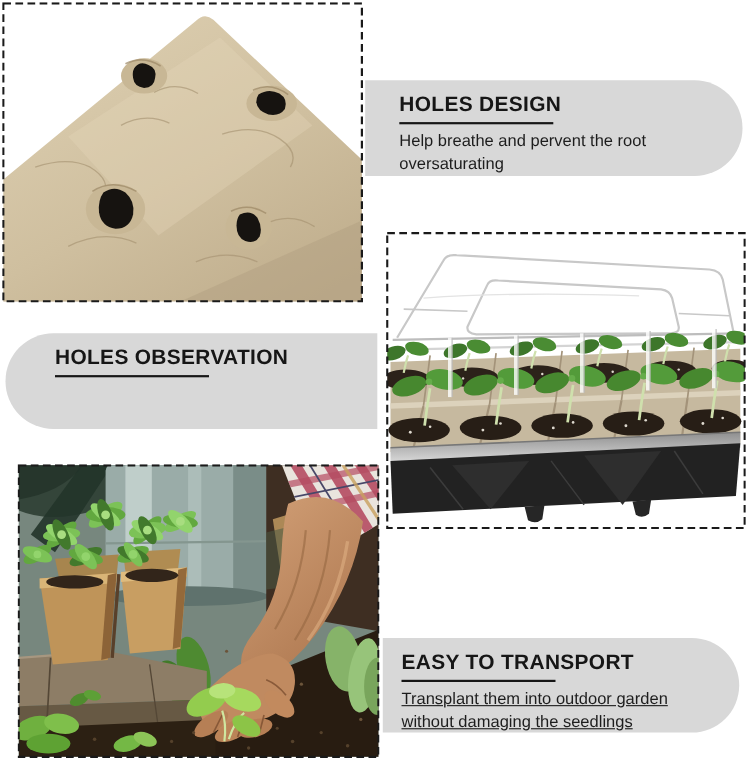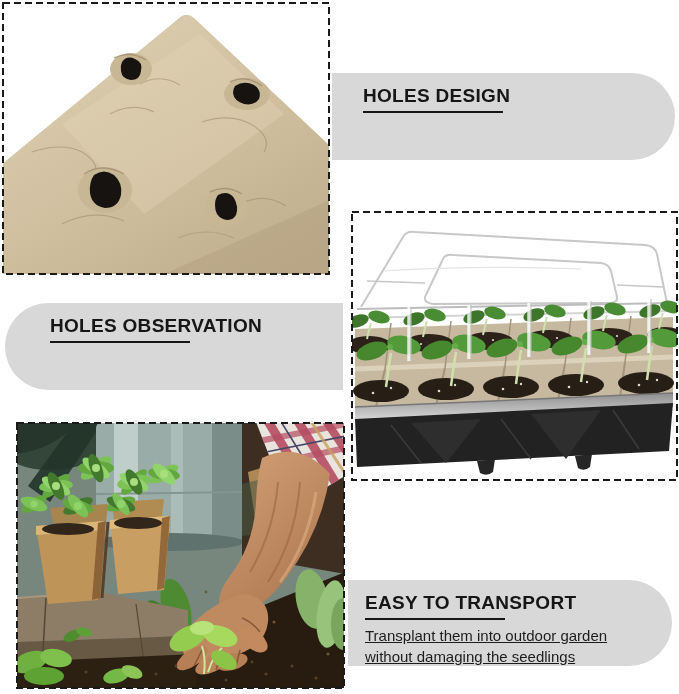--- a/index.html
+++ b/index.html
@@ -77,20 +77,21 @@
           <path d="M 216 193 Q 226 188 232 196 Q 237 205 234 213 Q 230 220 221 217 Q 213 214 213 203 Q 213 197 216 193 Z"></path>
         </g>
       </g>
     </g>
     <rect x="1" y="1" width="326" height="271" fill="none" stroke="#1a1a1a" stroke-width="2" stroke-dasharray="7 4"></rect>
   </svg>
 
   <div class="callout holes">
     <h2>HOLES DESIGN</h2>
     <div class="rule"></div>
+    <p>Help breathe and pervent the root oversaturating</p>
   </div>
 
   <svg class="photo" style="left:351px;top:211px;" width="327" height="270" viewBox="0 0 327 270" role="img">
     <title>Seed starter tray with transparent humidity dome lid, peat cells with green seedlings and black base tray</title>
     <defs>
       <linearGradient id="railGrad" x1="0" y1="0" x2="0" y2="1">
         <stop offset="0" stop-color="#8f8f8f"></stop>
           <stop offset="1" stop-color="#e0e0e0"></stop>
       </linearGradient>
       <clipPath id="clipTray">

